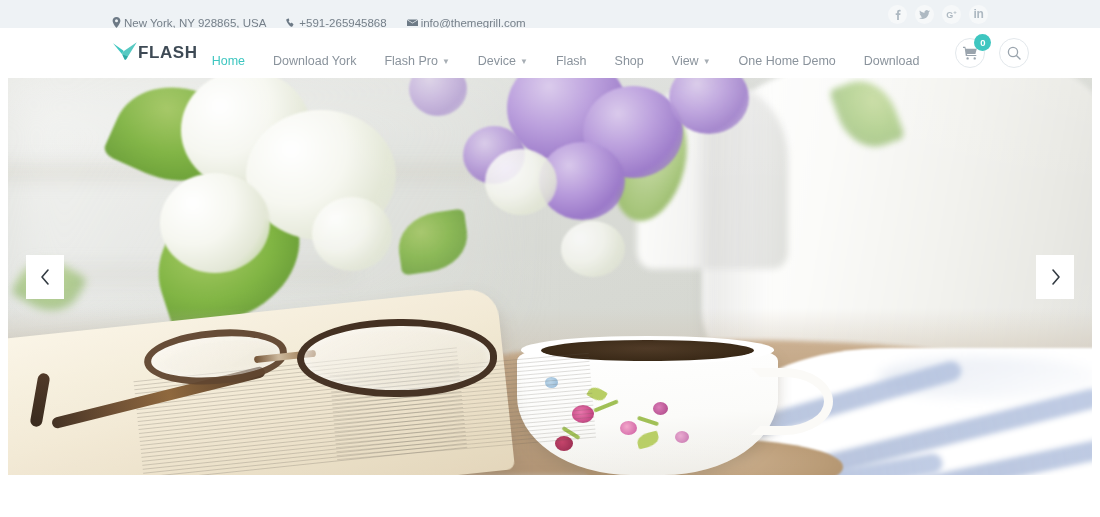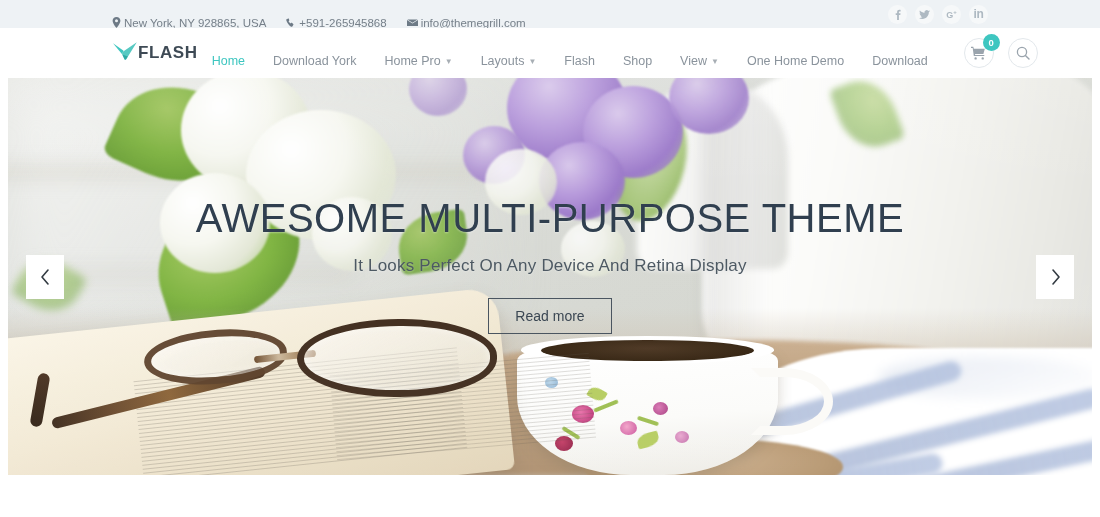--- a/index.html
+++ b/index.html
@@ -478,25 +478,25 @@
   </div>
 
   <div class="nav">
     <div class="nav-item active">
       <span>Home</span>
     </div>
     <div class="nav-item">
       <span>Download York</span>
     </div>
     <div class="nav-item">
-      <span>Home Pro</span>
+      <span>Flash Pro</span>
       <span class="caret">▼</span>
     </div>
     <div class="nav-item">
-      <span>Layouts</span>
+      <span>Device</span>
       <span class="caret">▼</span>
     </div>
     <div class="nav-item">
       <span>Flash</span>
     </div>
     <div class="nav-item">
       <span>Shop</span>
     </div>
     <div class="nav-item">
       <span>View</span>
@@ -600,25 +600,20 @@
       <div class="temple-end"></div>
       <div class="temple"></div>
       <div class="lens left"></div>
       <div class="bridge"></div>
       <div class="lens right"></div>
     </div>
 
     <div class="photo-soft"></div>
   </div>
 
-  <div class="hero-caption">
-    <div class="hero-title">AWESOME MULTI-PURPOSE THEME</div>
-    <div class="hero-sub">It Looks Perfect On Any Device And Retina Display</div>
-    <button class="hero-btn">Read more</button>
-  </div>
 
   <div class="hero-arrow prev">
     <svg width="13" height="18" viewBox="0 0 13 18">
         <polyline points="9,2 3,9 9,16" fill="none" stroke="currentColor" stroke-width="1.6" stroke-linecap="round" stroke-linejoin="round"></polyline>
       </svg>
   </div>
   <div class="hero-arrow next">
     <svg width="13" height="18" viewBox="0 0 13 18">
         <polyline points="4,2 10,9 4,16" fill="none" stroke="currentColor" stroke-width="1.6" stroke-linecap="round" stroke-linejoin="round"></polyline>
       </svg>

